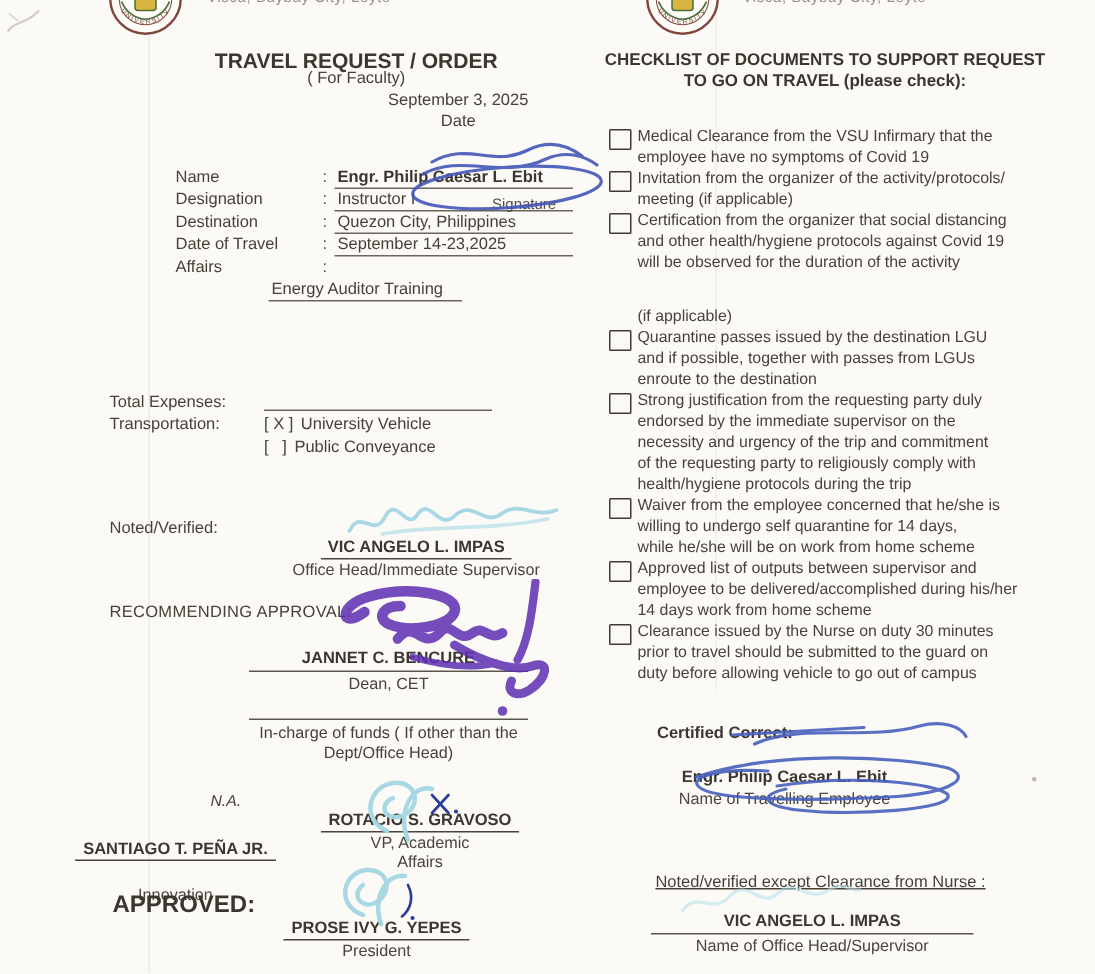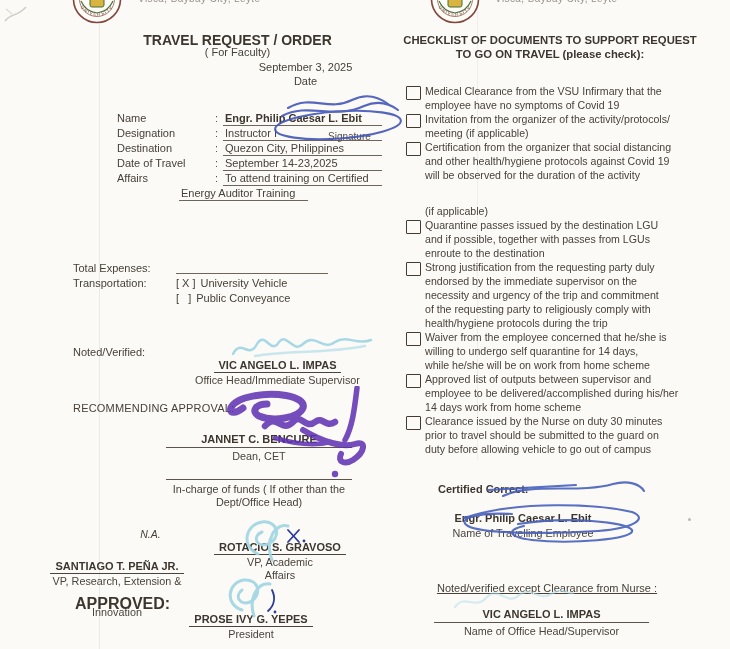--- a/index.html
+++ b/index.html
@@ -109,21 +109,20 @@
     <span class="fvalue">Quezon City, Philippines</span>
   </div>
   <div class="frow">
     <span class="flabel">Date of Travel</span>
     <span class="fcolon">:</span>
     <span class="fvalue">September 14-23,2025</span>
   </div>
   <div class="frow">
     <span class="flabel">Affairs</span>
     <span class="fcolon">:</span>
-    <span class="fvalue">To attend training on Certified</span>
   </div>
   <div class="frow">
     <span class="fvalue short findent">Energy Auditor Training</span>
   </div>
 </div>
 
 <div class="abs" style="left:328px;top:131px;font-size:10px;color:#55504a;">Signature</div>
 
 <div class="abs exp">
   <div class="erow">
@@ -157,21 +156,20 @@
 <div class="abs c" style="left:166px;top:478px;width:186px;font-size:10.8px;line-height:13px;">
   <div class="rule"></div>
   <div style="margin-top:3px;">In-charge of funds ( If other than the</div>
   <div>Dept/Office Head)</div>
 </div>
 
 <div class="abs it c" style="left:128px;top:528px;width:45px;font-size:10.5px;">N.A.</div>
 
 <div class="abs c sigblock" style="left:34px;top:560px;width:166px;">
   <div class="nm"><span>SANTIAGO T. PEÑA JR.</span></div>
-  <div class="rl">VP, Research, Extension &amp;</div>
   <div class="rl" style="margin-top:18px;">Innovation</div>
 </div>
 <div class="abs c sigblock" style="left:210px;top:541px;width:140px;">
   <div class="nm"><span>ROTACIO S. GRAVOSO</span></div>
   <div class="rl">VP, Academic</div>
   <div class="rl" style="margin-top:0;">Affairs</div>
 </div>
 
 <div class="abs b" style="left:75px;top:595px;font-size:16px;">APPROVED:</div>
 <div class="abs c sigblock" style="left:178px;top:613px;width:146px;">

